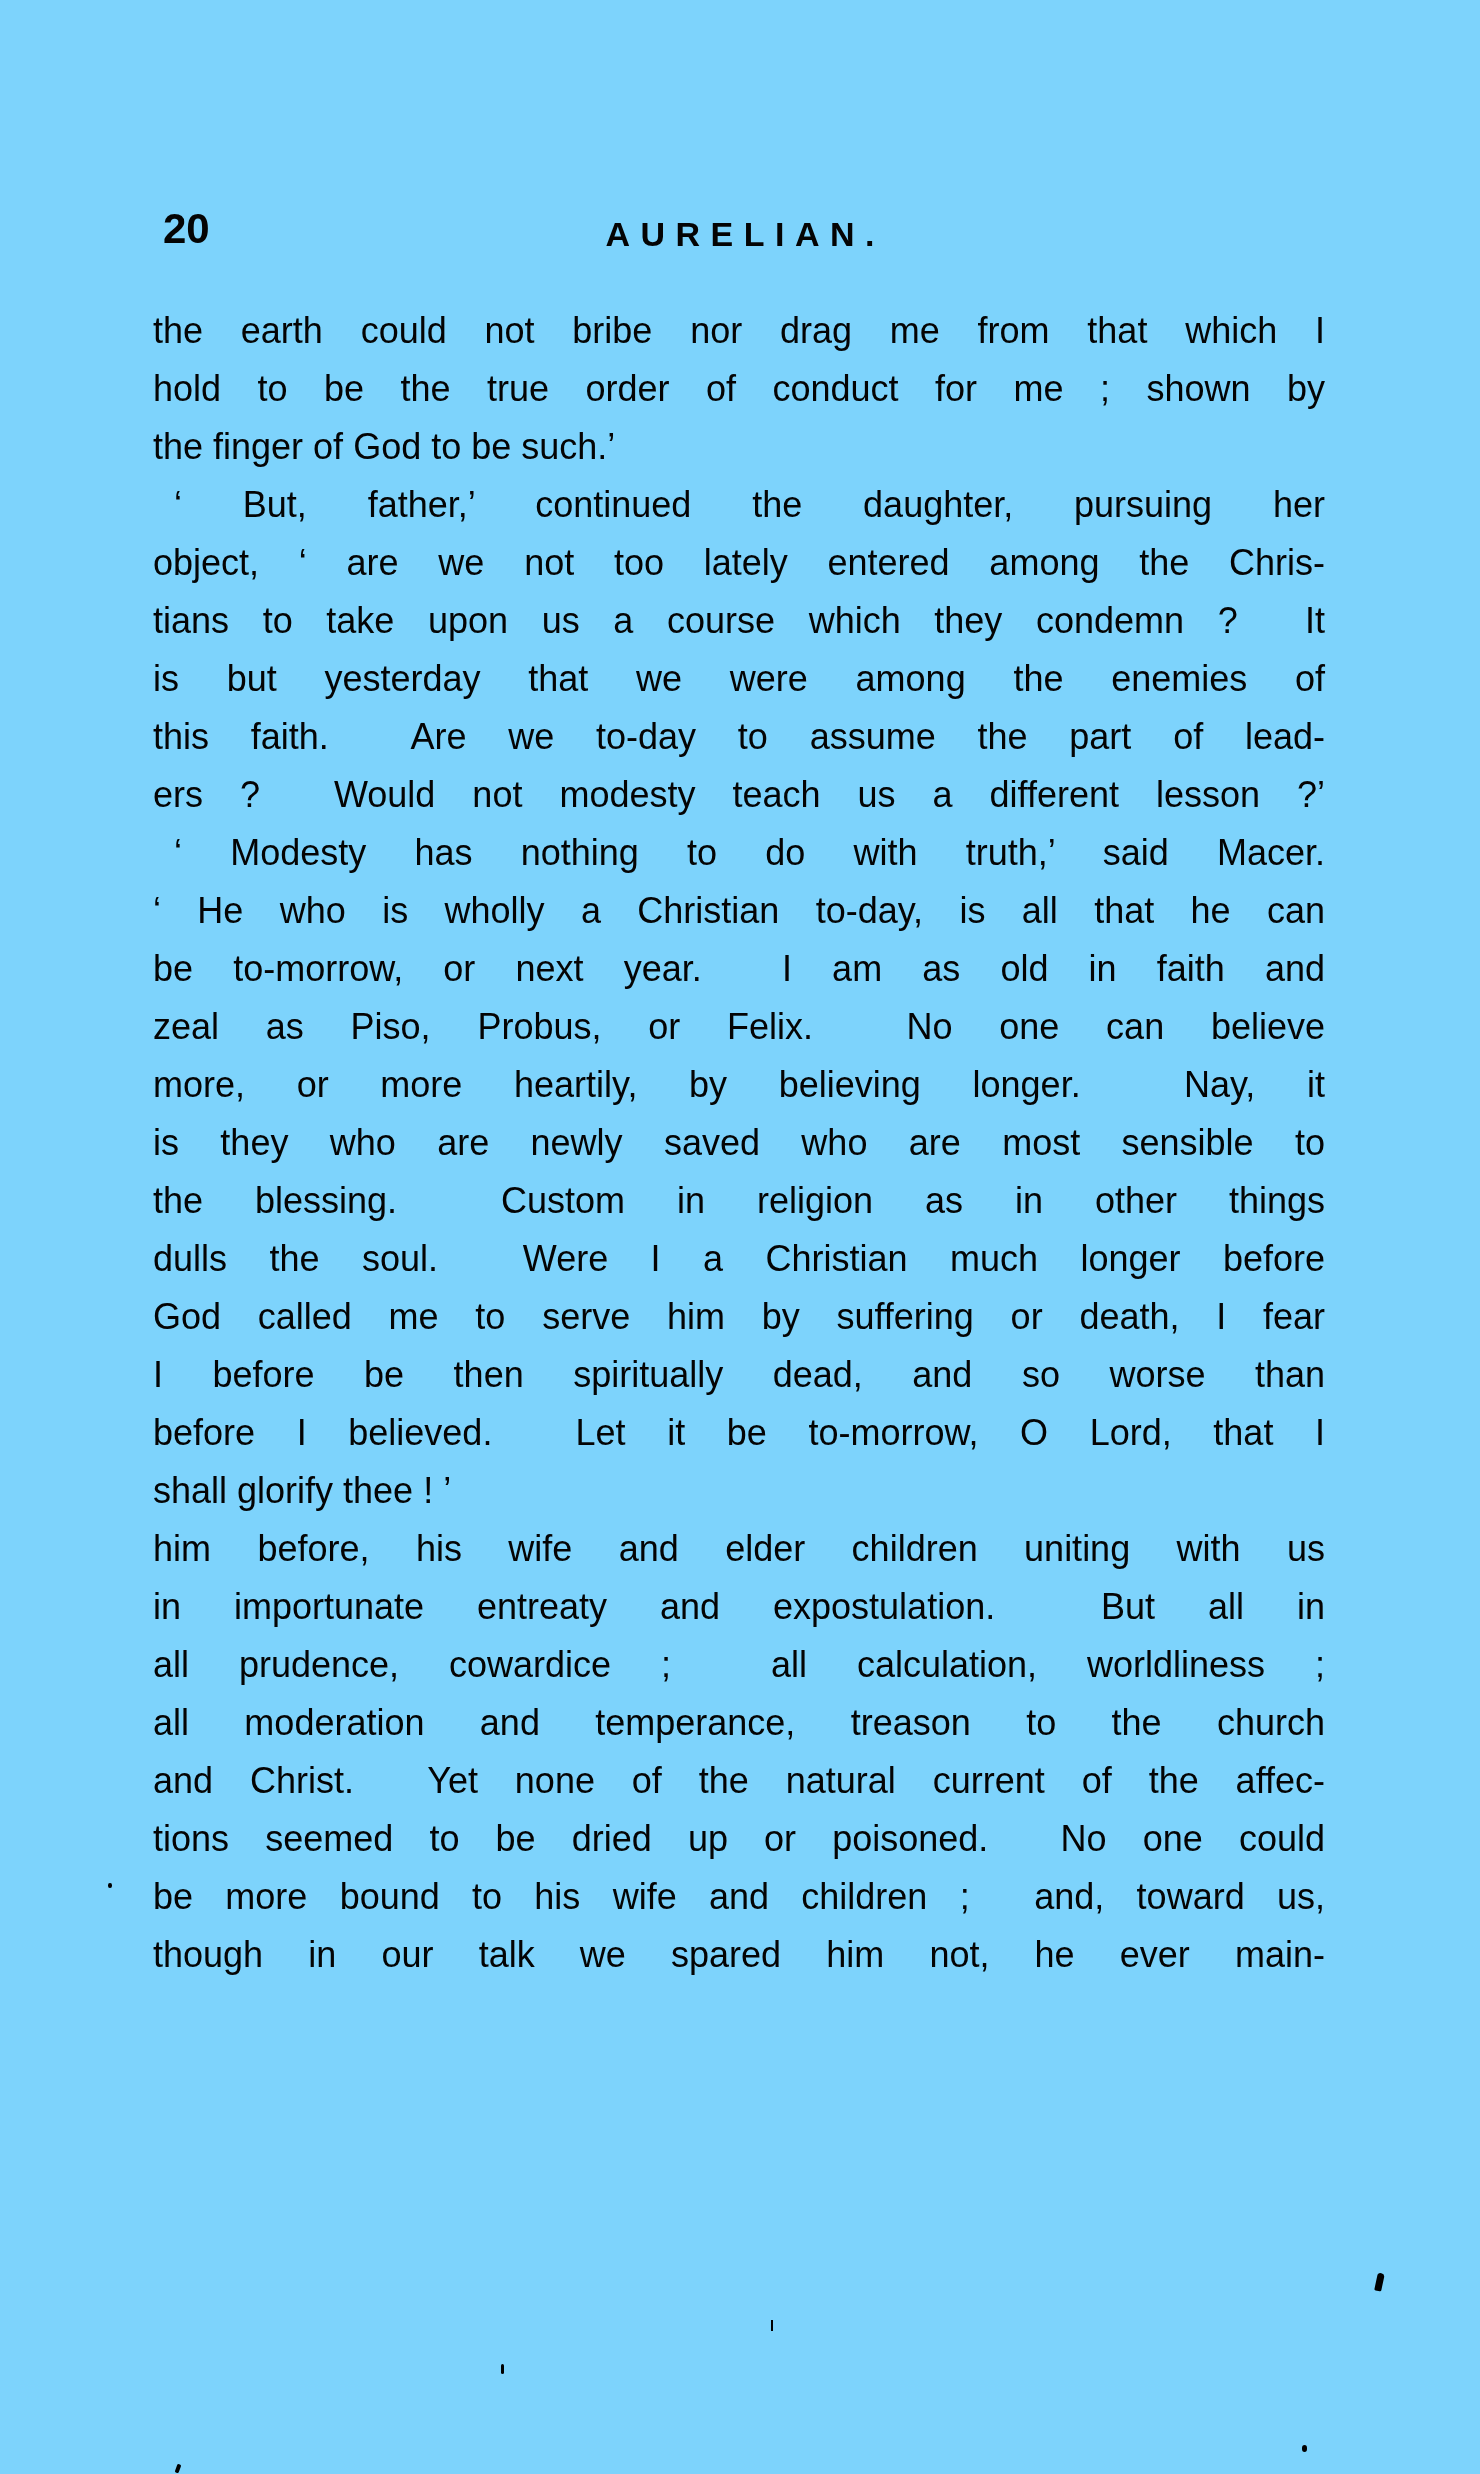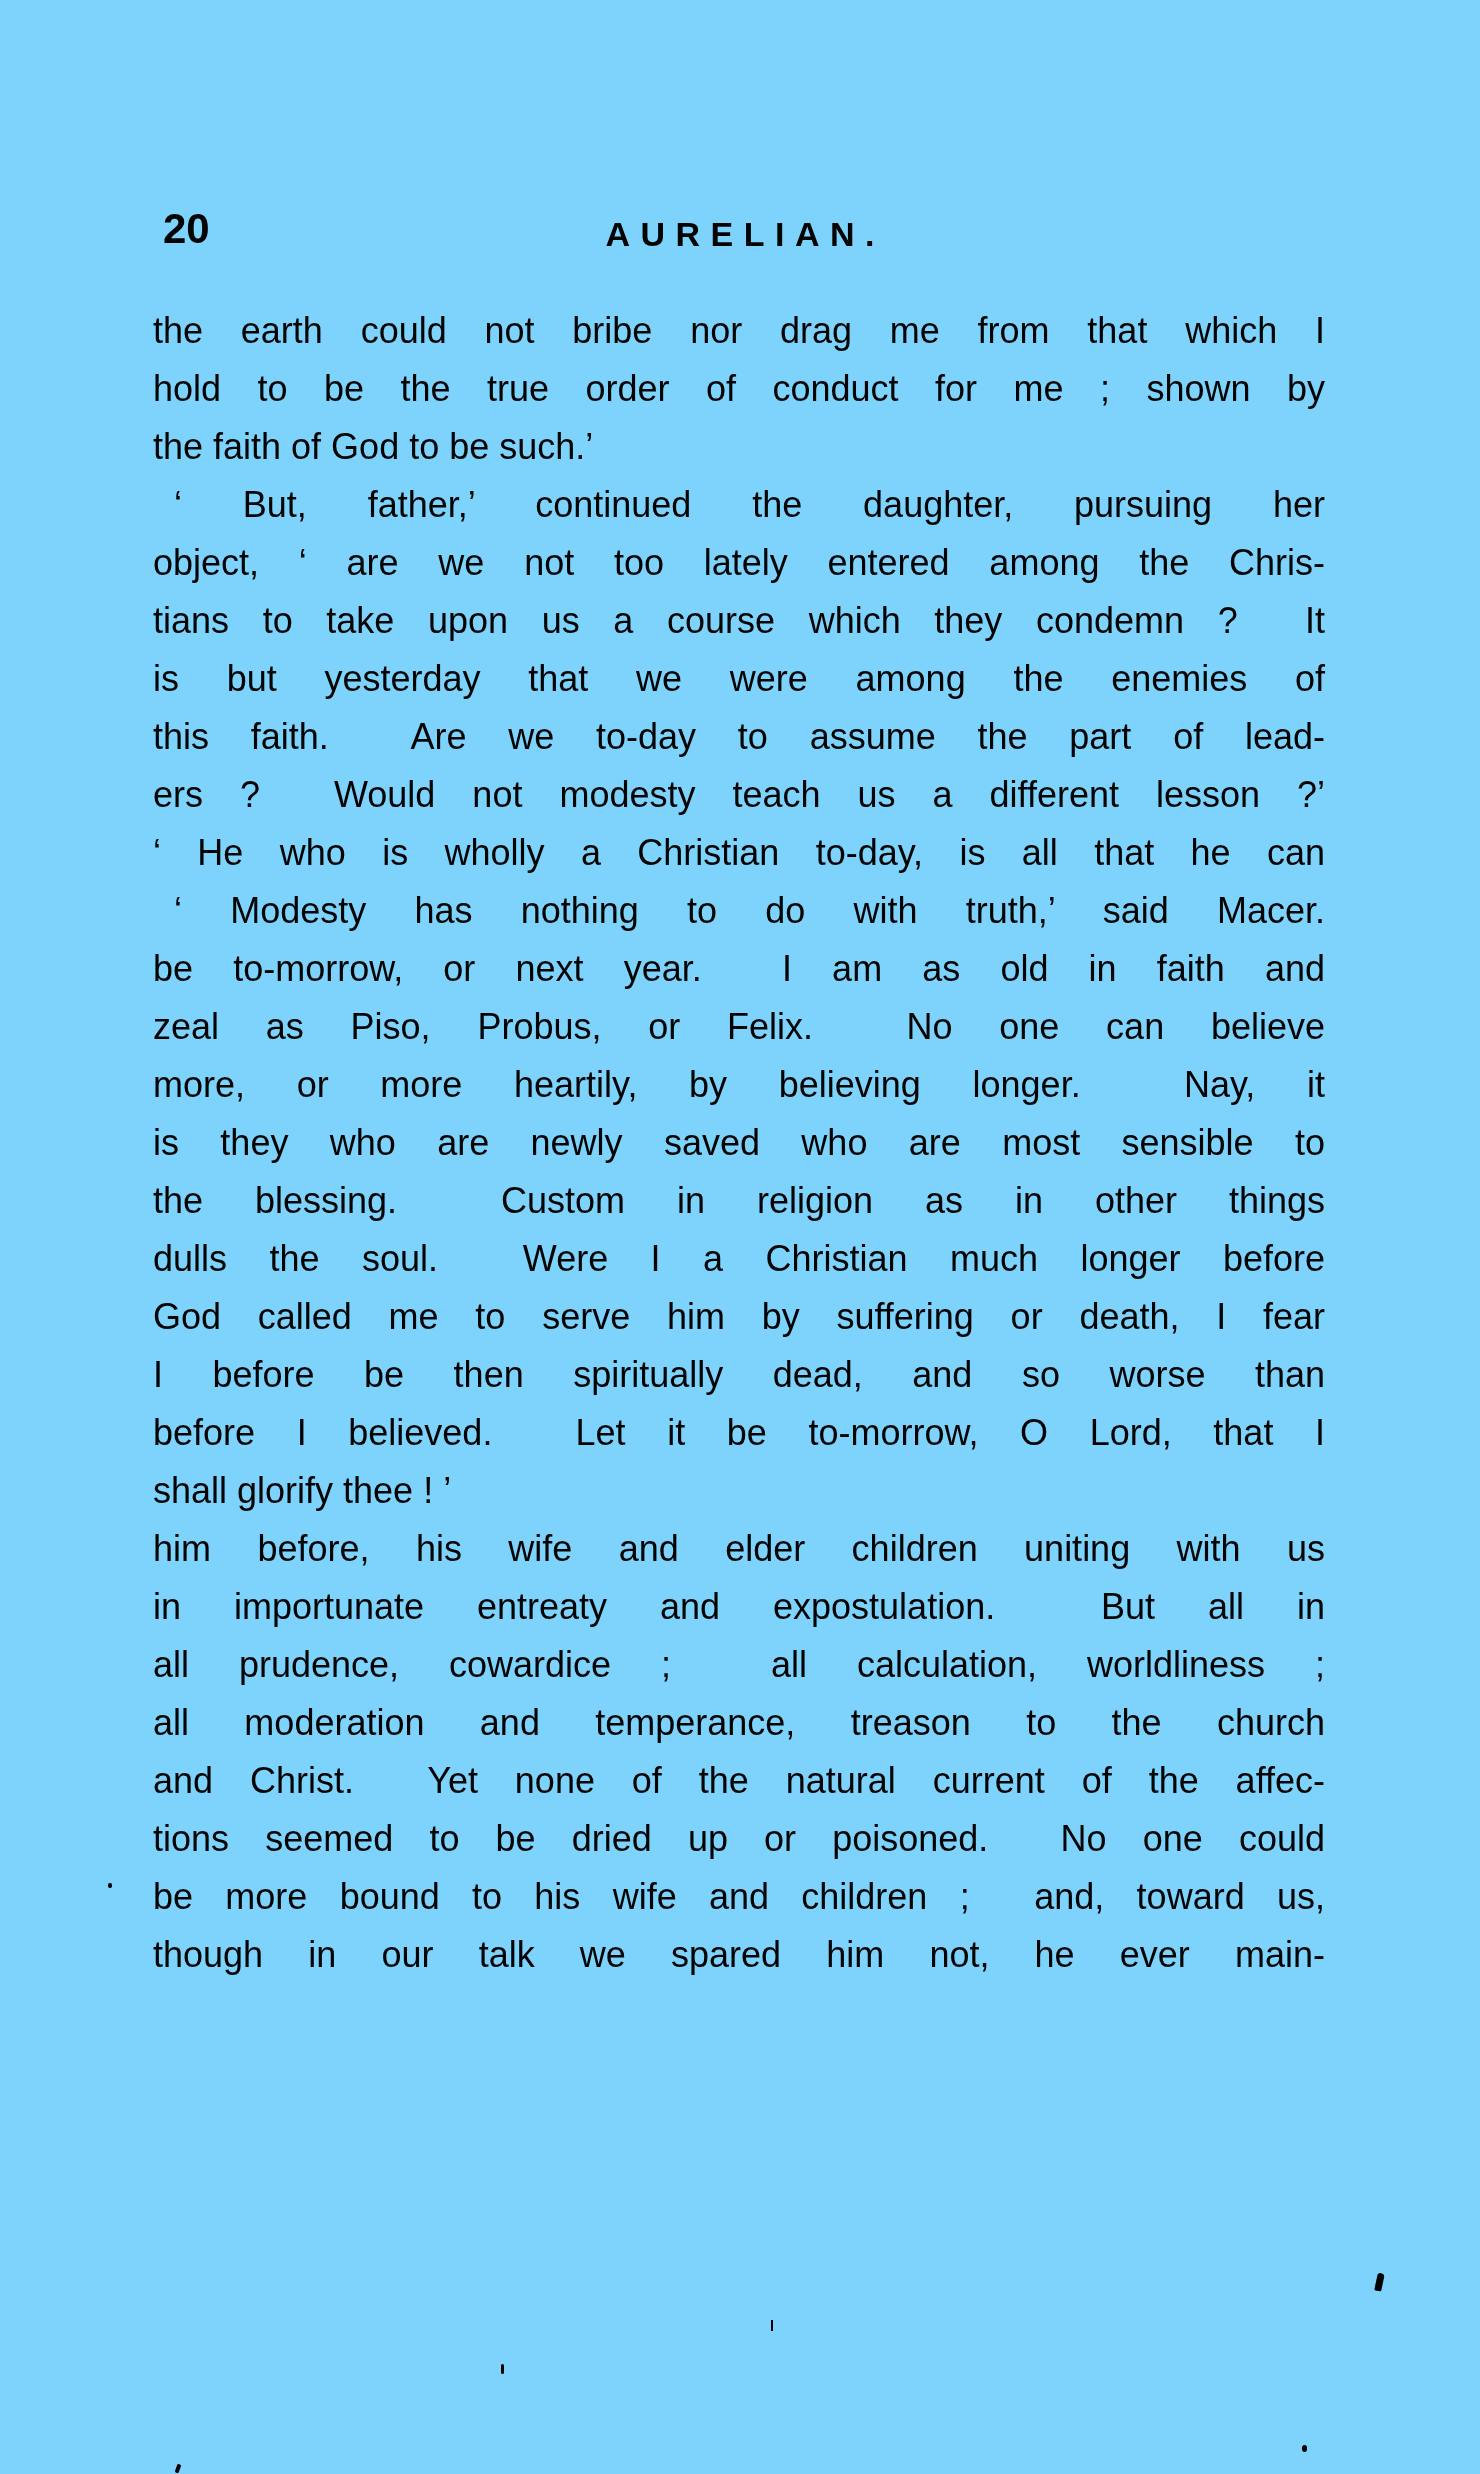--- a/index.html
+++ b/index.html
@@ -58,29 +58,29 @@
 <body>
 
 <div class="page">
 
   <div class="page-number">20</div>
   <div class="running-title">AURELIAN.</div>
 
   <div class="page-body">
     <div class="line">the earth could not bribe nor drag me from that which I</div>
     <div class="line">hold to be the true order of conduct for me&nbsp;; shown by</div>
-    <div class="line endp">the faith of God to be such.’</div>
+    <div class="line endp">the finger of God to be such.’</div>
     <div class="line indent">‘&nbsp;But, father,’ continued the daughter, pursuing her</div>
     <div class="line">object, ‘&nbsp;are we not too lately entered among the Chris-</div>
     <div class="line">tians to take upon us a course which they condemn&nbsp;?&nbsp; It</div>
     <div class="line">is but yesterday that we were among the enemies of</div>
     <div class="line">this faith.&nbsp; Are we to-day to assume the part of lead-</div>
     <div class="line">ers&nbsp;?&nbsp; Would not modesty teach us a different lesson&nbsp;?’</div>
+    <div class="line indent">‘&nbsp;Modesty has nothing to do with truth,’ said Macer.</div>
     <div class="line">‘&nbsp;He who is wholly a Christian to-day, is all that he can</div>
-    <div class="line indent">‘&nbsp;Modesty has nothing to do with truth,’ said Macer.</div>
     <div class="line">be to-morrow, or next year.&nbsp; I am as old in faith and</div>
     <div class="line">zeal as Piso, Probus, or Felix.&nbsp; No one can believe</div>
     <div class="line">more, or more heartily, by believing longer.&nbsp; Nay, it</div>
     <div class="line">is they who are newly saved who are most sensible to</div>
     <div class="line">the blessing.&nbsp; Custom in religion as in other things</div>
     <div class="line">dulls the soul.&nbsp; Were I a Christian much longer before</div>
     <div class="line">God called me to serve him by suffering or death, I fear</div>
     <div class="line">I before be then spiritually dead, and so worse than</div>
     <div class="line">before I believed.&nbsp; Let it be to-morrow, O Lord, that I</div>
     <div class="line endp">shall glorify thee&nbsp;!&nbsp;’</div>

